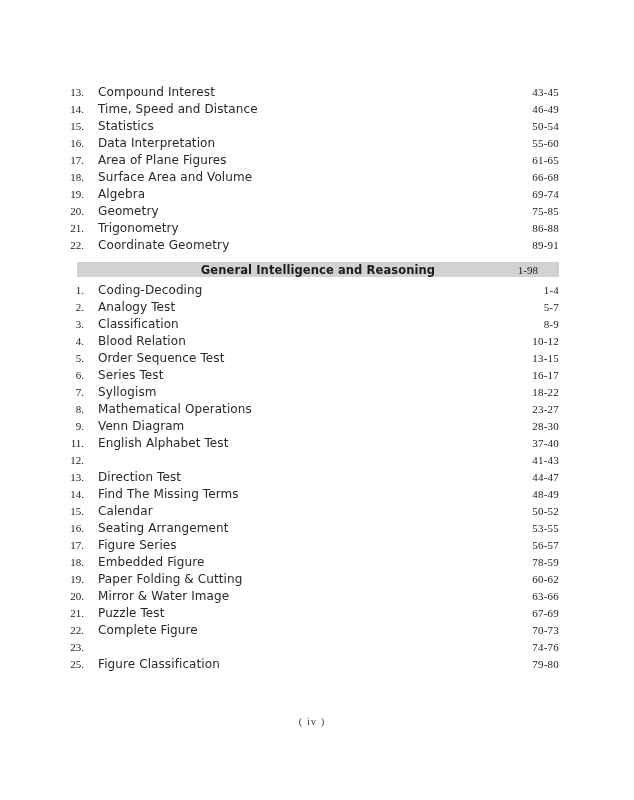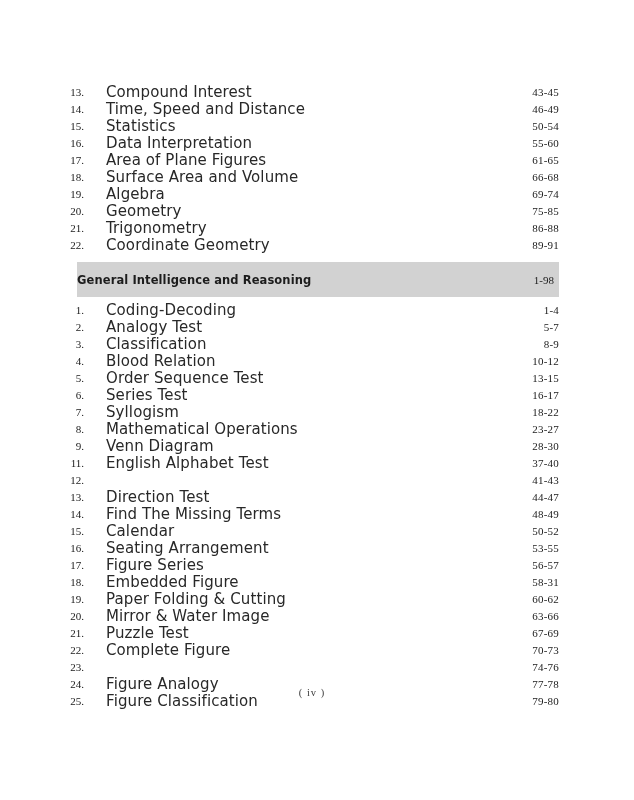--- a/index.html
+++ b/index.html
@@ -7,26 +7,26 @@
     --title-color:#282828;
     --num-color:#1b1b1b;
     --page-bg:#ffffff;
   }
   html,body{margin:0;padding:0;}
   body{width:634px;height:800px;background:var(--page-bg);}
   .doc{position:relative;width:634px;height:800px;background:var(--page-bg);overflow:hidden;}
   .toc{position:absolute;left:65px;top:84px;width:494px;}
   .toc-row{display:flex;align-items:flex-end;height:17px;line-height:17px;}
   .row-num{flex:none;width:19px;text-align:right;font-family:"Liberation Serif",serif;font-size:11px;color:var(--num-color);}
-  .row-title{margin-left:22px;font-family:"DejaVu Sans","Liberation Sans",sans-serif;font-size:15px;color:var(--title-color);white-space:nowrap;letter-spacing:0.1px;}
+  .row-title{margin-left:14px;font-family:"DejaVu Sans","Liberation Sans",sans-serif;font-size:12px;color:var(--title-color);white-space:nowrap;letter-spacing:0.1px;}
   .row-pages{margin-left:auto;font-family:"Liberation Serif",serif;font-size:11px;color:var(--num-color);letter-spacing:0.2px;}
-  .section-bar{position:relative;display:flex;align-items:center;justify-content:flex-start;height:35px;background:var(--bar-bg);margin:8px 0 5px 12px;}
+  .section-bar{position:relative;display:flex;align-items:center;justify-content:center;height:15px;background:var(--bar-bg);margin:8px 0 5px 12px;}
   .bar-title{font-family:"DejaVu Sans","Liberation Sans",sans-serif;font-weight:bold;font-size:11.5px;color:#1c1c1c;letter-spacing:0.1px;}
-  .bar-pages{position:absolute;right:5px;top:50%;transform:translateY(-50%);font-family:"Liberation Serif",serif;font-size:11px;color:#1c1c1c;}
-  .page-footer{position:absolute;top:687px;left:65px;width:494px;text-align:center;font-family:"Liberation Serif",serif;font-size:10.5px;color:#3a3a3a;letter-spacing:1px;}
+  .bar-pages{position:absolute;right:21px;top:50%;transform:translateY(-50%);font-family:"Liberation Serif",serif;font-size:11px;color:#1c1c1c;}
+  .page-footer{position:absolute;top:716px;left:65px;width:494px;text-align:center;font-family:"Liberation Serif",serif;font-size:10.5px;color:#3a3a3a;letter-spacing:1px;}
 </style>
 </head>
 <body>
 
 <div class="doc">
   <div class="toc" id="toc-root">
   <div class="toc-row">
     <span class="row-num">13.</span>
     <span class="row-title">Compound Interest</span>
     <span class="row-pages">43-45</span>
@@ -183,21 +183,21 @@
 
   <div class="toc-row">
     <span class="row-num">17.</span>
     <span class="row-title">Figure Series</span>
     <span class="row-pages">56-57</span>
   </div>
 
   <div class="toc-row">
     <span class="row-num">18.</span>
     <span class="row-title">Embedded Figure</span>
-    <span class="row-pages">58-31</span>
+    <span class="row-pages">78-59</span>
   </div>
 
   <div class="toc-row">
     <span class="row-num">19.</span>
     <span class="row-title">Paper Folding &amp; Cutting</span>
     <span class="row-pages">60-62</span>
   </div>
 
   <div class="toc-row">
     <span class="row-num">20.</span>
@@ -215,25 +215,20 @@
     <span class="row-num">22.</span>
     <span class="row-title">Complete Figure</span>
     <span class="row-pages">70-73</span>
   </div>
 
   <div class="toc-row">
     <span class="row-num">23.</span>
     <span class="row-pages">74-76</span>
   </div>
 
-  <div class="toc-row">
-    <span class="row-num">24.</span>
-    <span class="row-title">Figure Analogy</span>
-    <span class="row-pages">77-78</span>
-  </div>
 
   <div class="toc-row">
     <span class="row-num">25.</span>
     <span class="row-title">Figure Classification</span>
     <span class="row-pages">79-80</span>
   </div>
 </div>
   <div class="page-footer">( iv )</div>
 </div>
 

